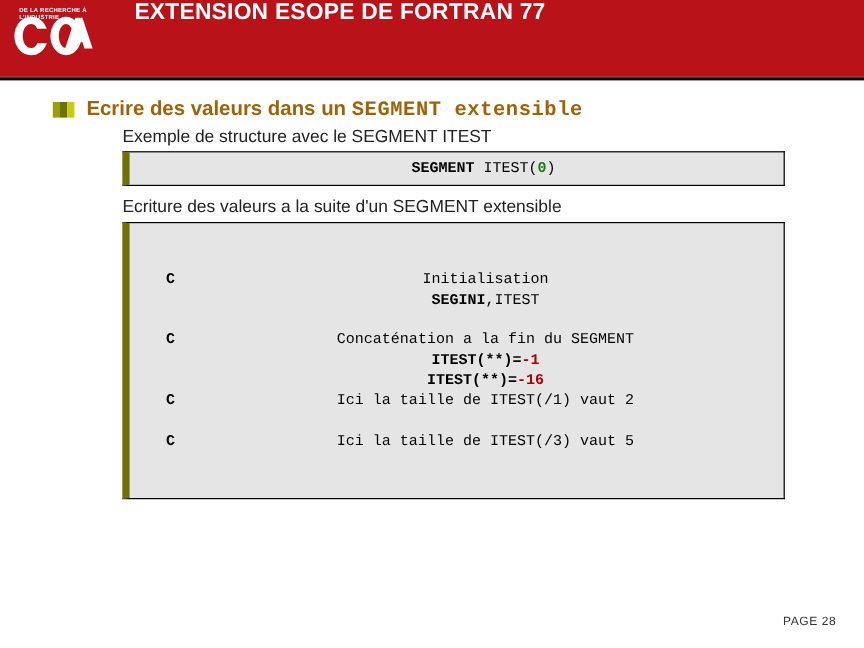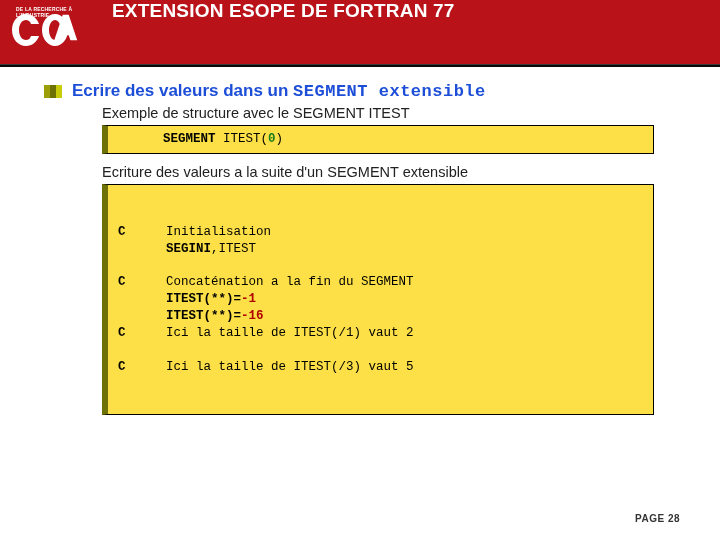--- a/index.html
+++ b/index.html
@@ -60,62 +60,62 @@
   }
   .bullet-marker span {
     width: 6px; height: 13px;
   }
   .bullet-marker .b1 { background:#9b9e07; }
   .bullet-marker .b2 { background:#6e7105; }
   .bullet-marker .b3 { background:#c8cc0a; }
   .section-title {
     font-size: 17px;
     font-weight: bold;
-    color: #1d4ed8;
+    color: #a16207;
   }
   .section-title .mono {
     font-family: "Courier New", monospace;
     font-weight: bold;
     letter-spacing: 0.5px;
   }
   .sub-text {
     font-size: 14.5px;
     color: #222;
     margin-left: 72px;
     margin-top: 2px;
     margin-bottom: 4px;
   }
   .code-card {
     margin-left: 72px;
     margin-right: 36px;
-    background: #fde047;
+    background: #e5e5e5;
     border: 1px solid #000;
     border-left: 6px solid #6e7105;
     padding: 5px 10px 5px 10px;
     font-family: "Courier New", monospace;
     font-size: 12.5px;
     line-height: 1.35;
     color: #000;
     margin-bottom: 10px;
     white-space: pre;
+    text-align: center;
   }
   .code-card .kw { font-weight: bold; }
   .code-card .num { color: #1a7c1a; font-weight: bold; }
   .code-card .neg { color: #b00000; font-weight: bold; }
   .code-row { display:block; }
   .code-table { width:100%; border-collapse:collapse; }
   .code-table td { vertical-align: top; padding:0; }
   .code-table td.colC { width: 48px; font-weight: bold; }
   .page-num {
     position: absolute;
-    bottom: 16px; right: 40px;
+    bottom: 16px; right: 23px;
     font-size: 10px;
     color: #333;
     letter-spacing: 0.5px;
-    font-weight: bold;
   }
 </style>
 </head>
 <body>
 
 <div class="header-band">
   <div class="logo">
     <div class="logo-top">DE LA RECHERCHE À L'INDUSTRIE</div>
     <svg width="78" height="48" viewBox="0 0 78 48">
       <g transform="translate(2,12)">

